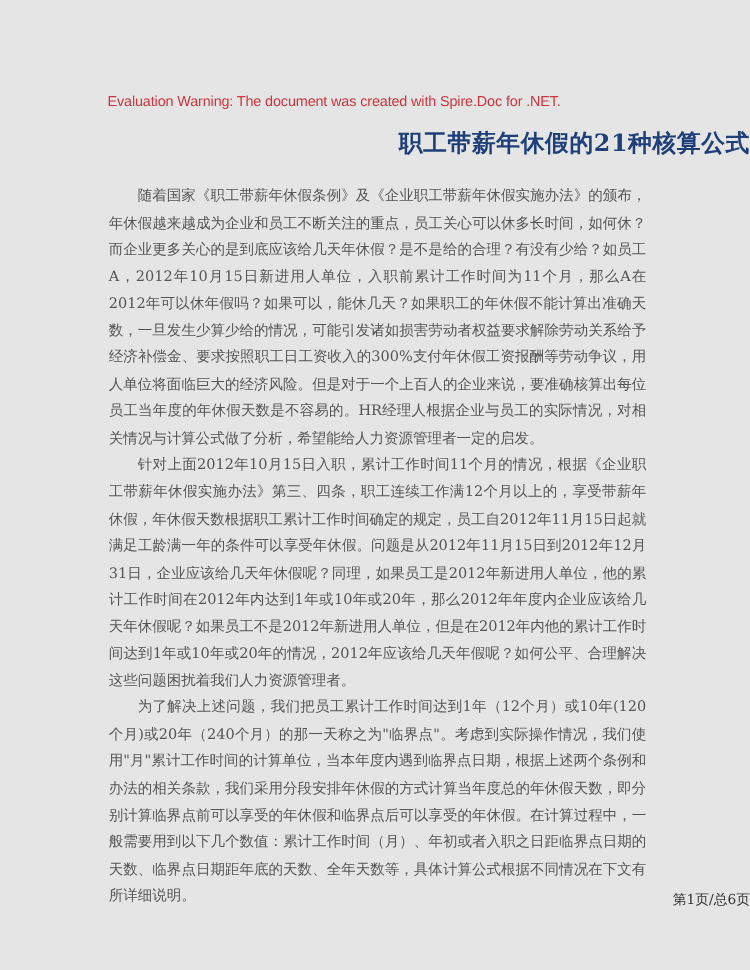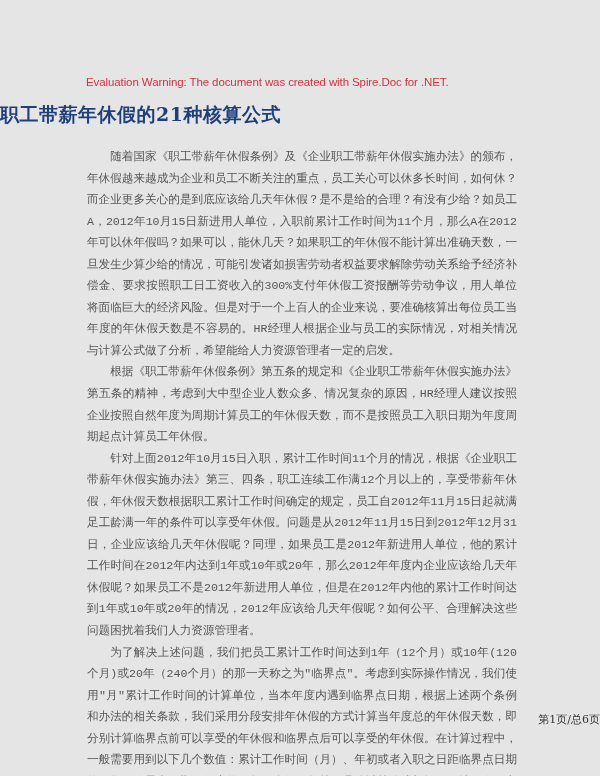--- a/index.html
+++ b/index.html
@@ -1,37 +1,36 @@
 <!DOCTYPE html>
 <html><head>
 <meta charset="utf-8">
 <style>
   html, body { margin: 0; padding: 0; background: #ffffff; }
   body { width: 600px; height: 776px; overflow: hidden; position: relative;
          font-family: "DejaVu Serif", "Liberation Serif", serif; color: #3a3a3a; }
   .page { position: absolute; left: 0; top: 0; width: 600px; height: 776px; background: #e5e5e5; }
   .warning { position: absolute; left: 86px; top: 76px; font-family: "Liberation Sans", "DejaVu Sans", sans-serif;
              font-size: 11.5px; color: #d0343c; white-space: nowrap; letter-spacing: -0.1px; }
-  .title { position: absolute; left: 0; width: 600px; top: 102px; text-align: left;
+  .title { position: absolute; left: 0; width: 600px; top: 102px; text-align: right;
            font-size: 19px; font-weight: bold; color: #1f3f7a; letter-spacing: 0.5px; }
   .body { position: absolute; left: 87px; top: 146px; width: 430px; font-size: 11.6px;
           line-height: 21.55px; color: #555; text-align: justify; }
-  .body p { margin: 0; text-indent: 2em; font-family: Liberation Mono, monospace; }
+  .body p { margin: 0; text-indent: 2em; }
   .footer { position: absolute; left: 0; width: 600px; top: 712px; text-align: right;
             font-size: 11px; color: #333; }
 </style>
 </head>
 <body>
 
 <div class="page">
   <div class="warning">Evaluation Warning: The document was created with Spire.Doc for .NET.</div>
   <div class="title">职工带薪年休假的21种核算公式</div>
 
   <div class="body">
     <p>随着国家《职工带薪年休假条例》及《企业职工带薪年休假实施办法》的颁布，年休假越来越成为企业和员工不断关注的重点，员工关心可以休多长时间，如何休？而企业更多关心的是到底应该给几天年休假？是不是给的合理？有没有少给？如员工A，2012年10月15日新进用人单位，入职前累计工作时间为11个月，那么A在2012年可以休年假吗？如果可以，能休几天？如果职工的年休假不能计算出准确天数，一旦发生少算少给的情况，可能引发诸如损害劳动者权益要求解除劳动关系给予经济补偿金、要求按照职工日工资收入的300%支付年休假工资报酬等劳动争议，用人单位将面临巨大的经济风险。但是对于一个上百人的企业来说，要准确核算出每位员工当年度的年休假天数是不容易的。HR经理人根据企业与员工的实际情况，对相关情况与计算公式做了分析，希望能给人力资源管理者一定的启发。</p>
-    <p>根据《职工带薪年休假条例》第五条的规定和《企业职工带薪年休假实施办法》第五条的精神，考虑到大中型企业人数众多、情况复杂的原因，HR经理人建议按照企业按照自然年度为周期计算员工的年休假天数，而不是按照员工入职日期为年度周期起点计算员工年休假。</p>
     <p>针对上面2012年10月15日入职，累计工作时间11个月的情况，根据《企业职工带薪年休假实施办法》第三、四条，职工连续工作满12个月以上的，享受带薪年休假，年休假天数根据职工累计工作时间确定的规定，员工自2012年11月15日起就满足工龄满一年的条件可以享受年休假。问题是从2012年11月15日到2012年12月31日，企业应该给几天年休假呢？同理，如果员工是2012年新进用人单位，他的累计工作时间在2012年内达到1年或10年或20年，那么2012年年度内企业应该给几天年休假呢？如果员工不是2012年新进用人单位，但是在2012年内他的累计工作时间达到1年或10年或20年的情况，2012年应该给几天年假呢？如何公平、合理解决这些问题困扰着我们人力资源管理者。</p>
     <p>为了解决上述问题，我们把员工累计工作时间达到1年（12个月）或10年(120个月)或20年（240个月）的那一天称之为"临界点"。考虑到实际操作情况，我们使用"月"累计工作时间的计算单位，当本年度内遇到临界点日期，根据上述两个条例和办法的相关条款，我们采用分段安排年休假的方式计算当年度总的年休假天数，即分别计算临界点前可以享受的年休假和临界点后可以享受的年休假。在计算过程中，一般需要用到以下几个数值：累计工作时间（月）、年初或者入职之日距临界点日期的天数、临界点日期距年底的天数、全年天数等，具体计算公式根据不同情况在下文有所详细说明。</p>
 
   </div>
 
   <div class="footer">第1页/总6页</div>
 </div>
 
 </body></html>

